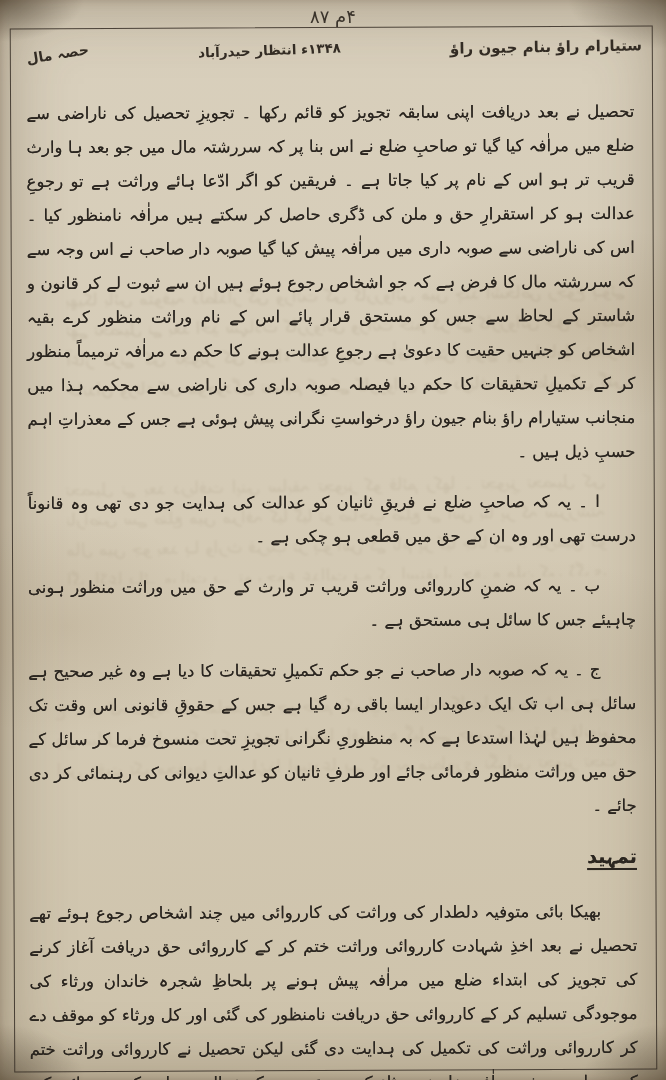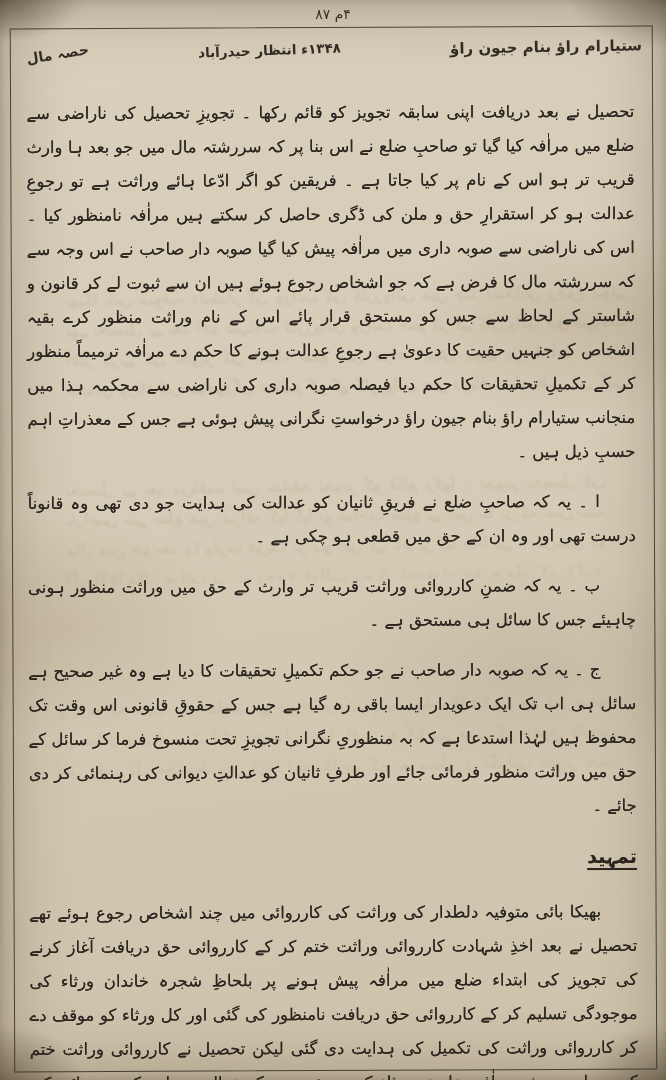--- a/index.html
+++ b/index.html
@@ -22,21 +22,21 @@
     color:var(--ink, #2b2620);
     direction:rtl;
   }
   .frame{
     position:absolute; top:27px; left:12px; right:11px; bottom:9px;
     border:1.6px solid rgba(52,44,35,.85);
     transform:rotate(-0.25deg);
   }
   .folio{
     position:absolute; top:6px; left:0; right:0;
-    text-align:center; font-size:14px; letter-spacing:2px;
+    text-align:center; font-size:18px; letter-spacing:2px;
     color:#3a332b;
   }
   .header-row{
     position:absolute; top:38px; left:26px; right:24px;
     display:flex; flex-direction:row; justify-content:space-between; align-items:flex-start;
     font-size:15px; font-weight:bold; color:#332c24;
   }
   .h-case{ transform:rotate(-1deg); }
   .h-date{ transform:rotate(-2deg); font-size:13.5px; margin-top:4px;}
   .h-section{ transform:rotate(-9deg); margin-top:8px; font-size:14px;}

